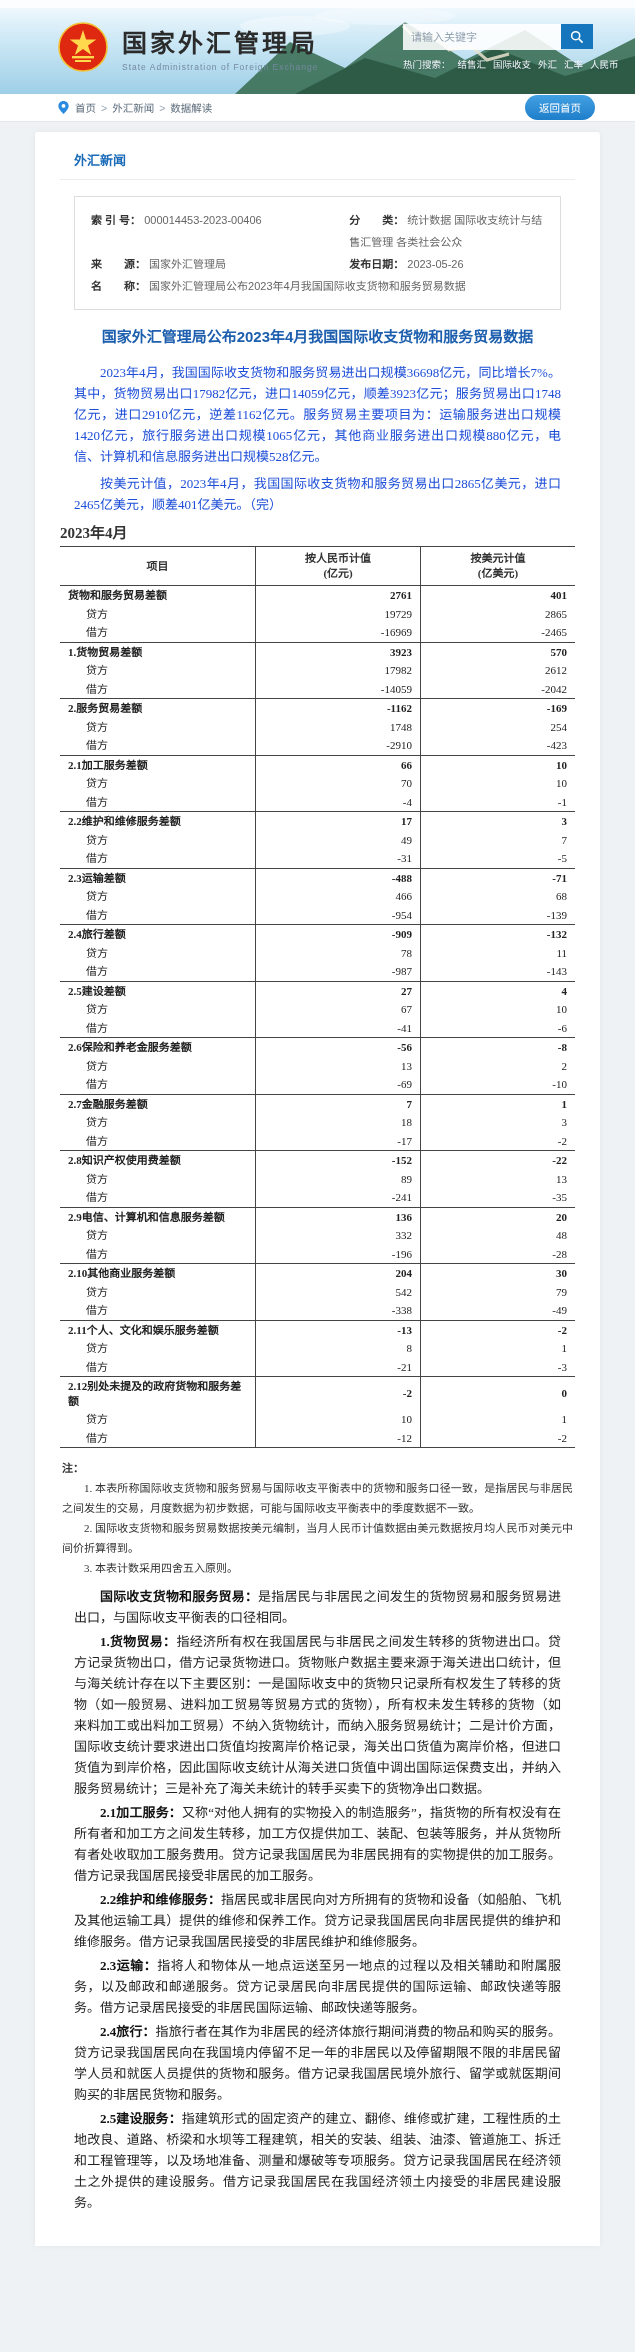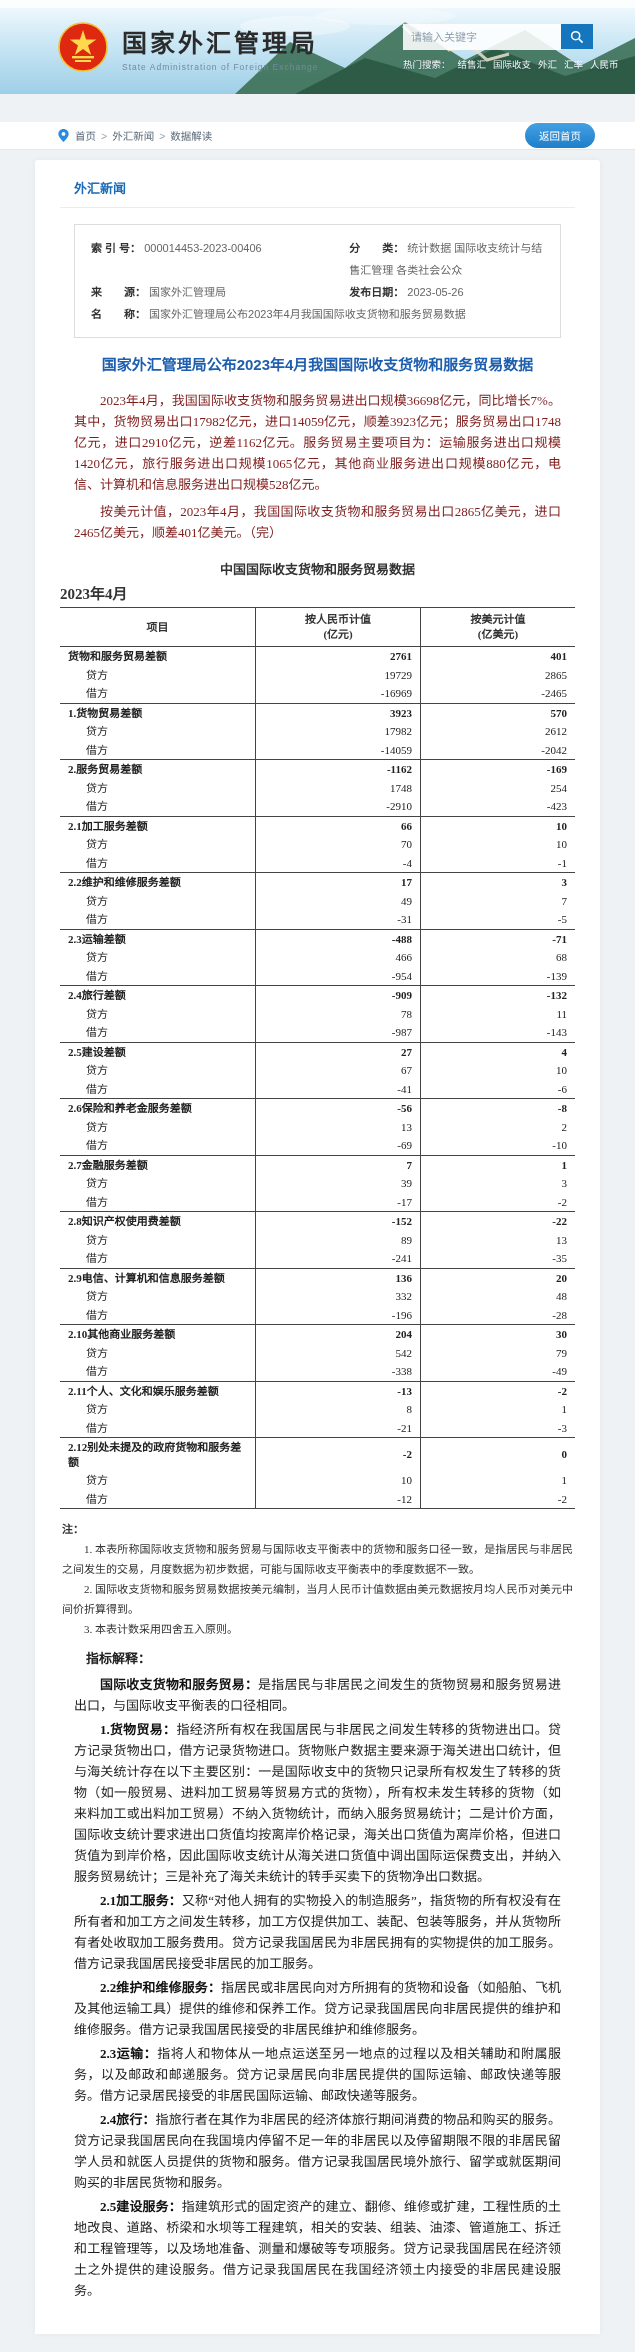--- a/index.html
+++ b/index.html
@@ -23,21 +23,21 @@
     font-size:11px; background:rgba(255,255,255,.88); color:#456; }
   .search-input::placeholder { color:rgba(110,130,150,.75); }
   .search-btn { width:38px; height:25px; border:none; background:#1576bd; cursor:pointer;
     display:flex; align-items:center; justify-content:center; }
   .hot-words { margin-top:7px; font-size:9.5px; color:rgba(255,255,255,.95);
     text-shadow:0 1px 2px rgba(30,60,90,.45); white-space:nowrap; }
   .hot-words span { margin-right:7px; cursor:pointer; }
 
   
   .breadcrumb-bar { height:28px; background:#ffffff; border-bottom:1px solid #e3e7ea;
-    display:flex; align-items:center; padding:0 40px 0 58px;margin-top:28px; }
+    display:flex; align-items:center; padding:0 40px 0 58px; }
   .breadcrumb-items { display:flex; align-items:center; font-size:10.5px; color:#5a6a7a; }
   .breadcrumb-items .crumb { cursor:pointer; }
   .breadcrumb-items .sep { margin:0 5px; color:#9aa6b2; }
   .pin { margin-right:6px; display:flex; }
   .home-btn { margin-left:auto; border:none; cursor:pointer; color:#fff; font-size:10.5px;
     background:linear-gradient(180deg,#43a0e3,#1e7ec9); border-radius:13px; padding:5px 14px; }
 
   
   .content-bg { padding:10px 35px 0 35px; }
   .card { background:#fff; border-radius:3px 3px 0 0; padding:16px 25px 30px 25px;
@@ -47,21 +47,21 @@
   .meta-box { border:1px solid #ddd; margin:16px 14px 16px 14px; padding:12px 16px;
     display:grid; grid-template-columns:57% 43%; font-size:11px; line-height:22px; }
   .meta-field.wide { grid-column:1 / span 2; }
   .meta-label { font-weight:bold; color:#333; }
   .meta-value { color:#666; }
 
   .title { font-size:15px; font-weight:bold; color:#1d5fae; text-align:center;
     margin:16px 10px 14px 10px; line-height:22px; }
 
   .article { font-family:"Liberation Serif", serif; }
-  .para { font-size:13px; line-height:21px; color:#7f1d1d; text-indent:2em;
+  .para { font-size:13px; line-height:21px; color:#1d4ed8; text-indent:2em;
     margin:6px 14px; text-align:justify; }
 
   .tbl-title { font-size:13px; font-weight:bold; text-align:center; margin-top:16px;
     font-family:"Liberation Serif", serif; }
   .tbl-sub { font-size:15px; font-weight:bold; text-align:left; margin:4px 0 4px 0;
     font-family:"Liberation Serif", serif; }
 
   table.bop { width:100%; border-collapse:collapse; font-family:"Liberation Serif", serif;
     font-size:11px; border-top:1.5px solid #444; border-bottom:1.5px solid #444; }
   table.bop th { font-weight:bold; text-align:center; padding:4px 4px; line-height:15px;
@@ -174,21 +174,20 @@
           <span class="meta-value">国家外汇管理局公布2023年4月我国国际收支货物和服务贸易数据</span>
         </div>
       </div>
 
       <h1 class="title">国家外汇管理局公布2023年4月我国国际收支货物和服务贸易数据</h1>
 
       <div class="article">
         <p class="para">2023年4月，我国国际收支货物和服务贸易进出口规模36698亿元，同比增长7%。其中，货物贸易出口17982亿元，进口14059亿元，顺差3923亿元；服务贸易出口1748亿元，进口2910亿元，逆差1162亿元。服务贸易主要项目为：运输服务进出口规模1420亿元，旅行服务进出口规模1065亿元，其他商业服务进出口规模880亿元，电信、计算机和信息服务进出口规模528亿元。</p>
         <p class="para">按美元计值，2023年4月，我国国际收支货物和服务贸易出口2865亿美元，进口2465亿美元，顺差401亿美元。（完）</p>
 
-        <div class="tbl-title">中国国际收支货物和服务贸易数据</div>
         <div class="tbl-sub">2023年4月</div>
 
         <table class="bop">
           <colgroup>
               <col class="w1">
               <col class="w2">
               <col class="w3">
             </colgroup>
           <thead>
             <tr>
@@ -339,21 +338,21 @@
                 <td class="c2 divr">-69</td>
                 <td class="c3">-10</td>
               </tr>
               <tr class="main">
                 <td class="c1 divr">2.7金融服务差额</td>
                 <td class="c2 divr">7</td>
                 <td class="c3">1</td>
               </tr>
               <tr class="sub">
                 <td class="c1 divr">贷方</td>
-                <td class="c2 divr">39</td>
+                <td class="c2 divr">18</td>
                 <td class="c3">3</td>
               </tr>
               <tr class="sub">
                 <td class="c1 divr">借方</td>
                 <td class="c2 divr">-17</td>
                 <td class="c3">-2</td>
               </tr>
               <tr class="main">
                 <td class="c1 divr">2.8知识产权使用费差额</td>
                 <td class="c2 divr">-152</td>
@@ -435,21 +434,20 @@
         <div class="notes">
           <div class="notes-label">注：</div>
           <div>
               <p class="note-line">1. 本表所称国际收支货物和服务贸易与国际收支平衡表中的货物和服务口径一致，是指居民与非居民之间发生的交易，月度数据为初步数据，可能与国际收支平衡表中的季度数据不一致。</p>
               <p class="note-line">2. 国际收支货物和服务贸易数据按美元编制，当月人民币计值数据由美元数据按月均人民币对美元中间价折算得到。</p>
               <p class="note-line">3. 本表计数采用四舍五入原则。</p>
             </div>
         </div>
 
         <div class="defs">
-          <p class="def-head">指标解释：</p>
           <div>
               <p class="def"><b>国际收支货物和服务贸易：</b><span>是指居民与非居民之间发生的货物贸易和服务贸易进出口，与国际收支平衡表的口径相同。</span></p>
               <p class="def"><b>1.货物贸易：</b><span>指经济所有权在我国居民与非居民之间发生转移的货物进出口。贷方记录货物出口，借方记录货物进口。货物账户数据主要来源于海关进出口统计，但与海关统计存在以下主要区别：一是国际收支中的货物只记录所有权发生了转移的货物（如一般贸易、进料加工贸易等贸易方式的货物），所有权未发生转移的货物（如来料加工或出料加工贸易）不纳入货物统计，而纳入服务贸易统计；二是计价方面，国际收支统计要求进出口货值均按离岸价格记录，海关出口货值为离岸价格，但进口货值为到岸价格，因此国际收支统计从海关进口货值中调出国际运保费支出，并纳入服务贸易统计；三是补充了海关未统计的转手买卖下的货物净出口数据。</span></p>
               <p class="def"><b>2.1加工服务：</b><span>又称“对他人拥有的实物投入的制造服务”，指货物的所有权没有在所有者和加工方之间发生转移，加工方仅提供加工、装配、包装等服务，并从货物所有者处收取加工服务费用。贷方记录我国居民为非居民拥有的实物提供的加工服务。借方记录我国居民接受非居民的加工服务。</span></p>
               <p class="def"><b>2.2维护和维修服务：</b><span>指居民或非居民向对方所拥有的货物和设备（如船舶、飞机及其他运输工具）提供的维修和保养工作。贷方记录我国居民向非居民提供的维护和维修服务。借方记录我国居民接受的非居民维护和维修服务。</span></p>
               <p class="def"><b>2.3运输：</b><span>指将人和物体从一地点运送至另一地点的过程以及相关辅助和附属服务，以及邮政和邮递服务。贷方记录居民向非居民提供的国际运输、邮政快递等服务。借方记录居民接受的非居民国际运输、邮政快递等服务。</span></p>
               <p class="def"><b>2.4旅行：</b><span>指旅行者在其作为非居民的经济体旅行期间消费的物品和购买的服务。贷方记录我国居民向在我国境内停留不足一年的非居民以及停留期限不限的非居民留学人员和就医人员提供的货物和服务。借方记录我国居民境外旅行、留学或就医期间购买的非居民货物和服务。</span></p>
               <p class="def"><b>2.5建设服务：</b><span>指建筑形式的固定资产的建立、翻修、维修或扩建，工程性质的土地改良、道路、桥梁和水坝等工程建筑，相关的安装、组装、油漆、管道施工、拆迁和工程管理等，以及场地准备、测量和爆破等专项服务。贷方记录我国居民在经济领土之外提供的建设服务。借方记录我国居民在我国经济领土内接受的非居民建设服务。</span></p>
             </div>
         </div>

